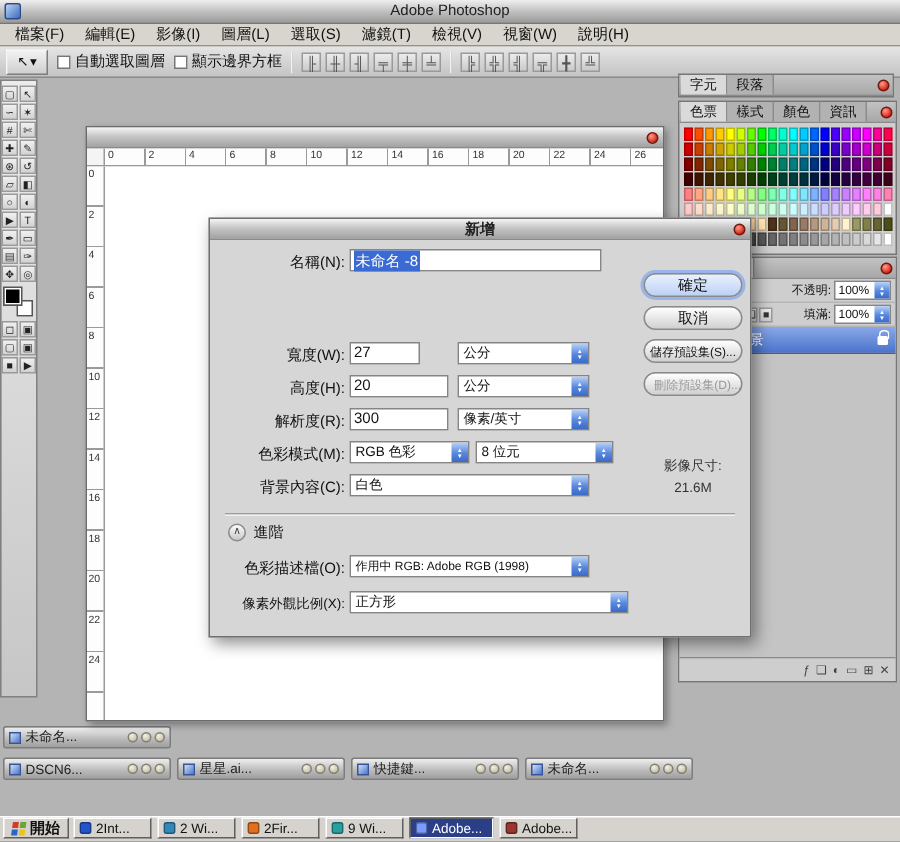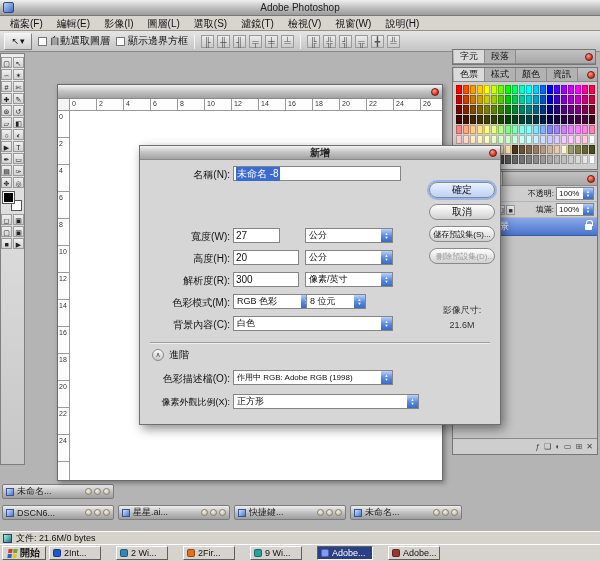--- a/index.html
+++ b/index.html
@@ -133,21 +133,21 @@
   .minilabel{flex:1;overflow:hidden;white-space:nowrap;}
   .dots{display:flex;gap:2px;flex:none;}
   .dot{width:7px;height:7px;border-radius:50%;background:radial-gradient(circle at 35% 30%,#f4f0e2,#b9b39e);
        border:1px solid #84806f;}
 
   
   .statusbar{position:absolute;left:0;top:531px;width:600px;height:13px;background:#d6d3cc;
              border-top:1px solid #ffffff;display:flex;align-items:center;gap:4px;padding:0 3px;font-size:9px;}
   .status-icon{width:9px;height:9px;background:linear-gradient(135deg,#9fc,#369);border:1px solid #246;}
   .taskbar{position:absolute;left:0;top:544px;width:600px;height:17px;background:#d6d3ce;
-           border-top:1px solid #ffffff;display:flex;align-items:center;gap:3px;padding:0 2px;}
+           border-top:1px solid #ffffff;display:flex;align-items:flex-start;gap:3px;padding:0 2px;}
   .startbtn{height:14px;display:flex;align-items:center;gap:3px;padding:0 5px;font-size:10px;font-weight:bold;
             background:#d6d3ce;border:1px solid;border-color:#fff #5f5f5f #5f5f5f #fff;}
   .winflag{display:grid;grid-template-columns:4px 4px;grid-template-rows:4px 4px;gap:1px;transform:skewX(-8deg);}
   .winflag i{display:block;}
   .taskbtn{height:14px;width:52px;display:flex;align-items:center;gap:3px;padding:0 3px;font-size:9px;
            background:#d6d3ce;border:1px solid;border-color:#fff #5f5f5f #5f5f5f #fff;overflow:hidden;}
   .taskbtn.active{background:#2b3f86;color:#fff;border-color:#5f5f5f #fff #fff #5f5f5f;width:56px;}
   .task-icon{width:8px;height:8px;flex:none;border:1px solid rgba(0,0,0,.35);border-radius:2px;}
   .task-label{white-space:nowrap;overflow:hidden;}
 </style>
@@ -325,21 +325,21 @@
           <span>像素/英寸</span>
           <span class="arrows"></span>
         </span>
       </div>
       <div class="drow" style="top:134px">
         <span class="dlabel">色彩模式(M):</span>
         <span class="aqua" style="left:93px;width:80px">
           <span>RGB 色彩</span>
           <span class="arrows"></span>
         </span>
-        <span class="aqua" style="left:166px;width:60px">
+        <span class="aqua" style="left:177px;width:92px">
           <span>8 位元</span>
           <span class="arrows"></span>
         </span>
       </div>
       <div class="drow" style="top:156px">
         <span class="dlabel">背景內容(C):</span>
         <span class="aqua" style="left:93px;width:160px">
           <span>白色</span>
           <span class="arrows"></span>
         </span>
@@ -652,36 +652,32 @@
         <span class="mini-doc-icon"></span>
         <span class="minilabel">未命名...</span>
         <span class="dots">
           <span class="dot"></span>
           <span class="dot"></span>
           <span class="dot"></span>
         </span>
       </div>
     </div>
 
-  <div class="statusbar">
-    <span class="status-icon"></span>
-    <span>文件: 21.6M/0 bytes</span>
-  </div>
 
   <div class="taskbar">
     <span class="startbtn">
       <span class="winflag">
         <i style="background:#d33c28"></i>
           <i style="background:#69a82f"></i>
           <i style="background:#2a66c8"></i>
           <i style="background:#efc21a"></i>
       </span>
       <span>開始</span>
     </span>
-    <span id="task-buttons" style="display:flex;gap:15px">
+    <span id="task-buttons" style="display:flex;gap:4px">
         <span class="taskbtn">
           <span class="task-icon" style="background: rgb(34, 85, 204);"></span>
           <span class="task-label">2Int...</span>
         </span>
         <span class="taskbtn">
           <span class="task-icon" style="background: rgb(51, 136, 187);"></span>
           <span class="task-label">2 Wi...</span>
         </span>
         <span class="taskbtn">
           <span class="task-icon" style="background: rgb(224, 112, 32);"></span>

